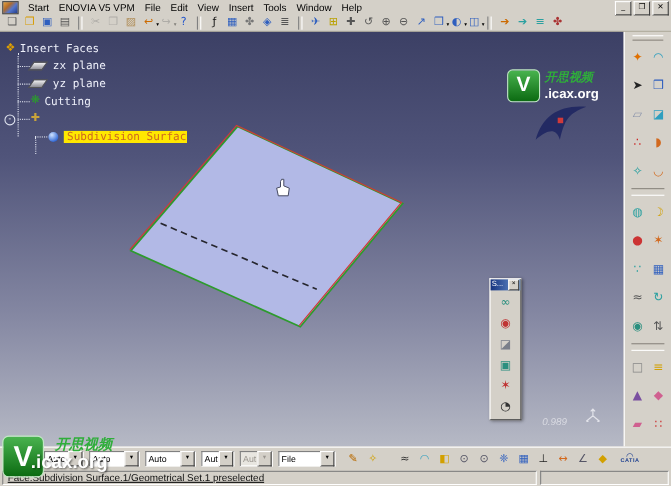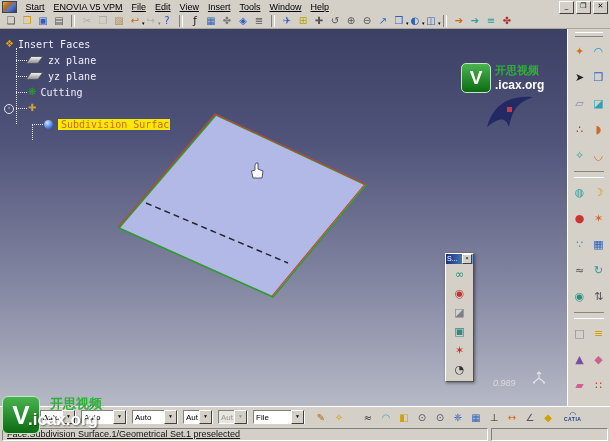--- a/index.html
+++ b/index.html
@@ -1,21 +1,21 @@
 <!DOCTYPE html>
 <html><head>
 <meta charset="utf-8">
 <style>
   html,body{margin:0;padding:0;}
   body{width:610px;height:442px;position:relative;overflow:hidden;
        background:#d4d0c8;font-family:"Liberation Sans",sans-serif;}
 
   
   .menubar{position:absolute;left:0;top:0;width:610px;height:13px;display:flex;
-           align-items:center;font-size:9px;color:#000;padding-left:2px;box-sizing:border-box;text-decoration:underline;}
+           align-items:center;font-size:9px;color:#000;padding-left:2px;box-sizing:border-box;}
   .appicon{width:13px;height:10px;margin-right:4px;border:1px solid #444;
            background:linear-gradient(135deg,#e8a33d 0%,#b06a2a 35%,#5577cc 60%,#223a88 100%);}
   .menu-item{padding:0 4.5px;white-space:nowrap;}
   .win-controls{position:absolute;right:2px;top:1px;display:flex;gap:2px;}
   .wbtn{width:13px;height:11px;background:#d4d0c8;border:1px solid;
         border-color:#fff #404040 #404040 #fff;font-size:7px;line-height:9px;text-align:center;
         font-family:"DejaVu Sans",sans-serif;}
 
   
   .toolbar{position:absolute;left:0;top:13px;width:610px;height:16px;display:flex;
@@ -106,21 +106,21 @@
           padding:0 4px;color:#111;box-sizing:border-box;text-decoration:underline;}
   #status-msg{width:486px;overflow:hidden;white-space:nowrap;}
   #status-right{flex:1;}
 
   
   .wm-vbox{background:linear-gradient(180deg,#49b34f,#0c6b12);border:1px solid #bfe8c2;
            color:#fff;font-weight:bold;text-align:center;}
   .wm-top{position:absolute;left:461px;top:34px;display:flex;gap:4px;z-index:6;}
   .wm-top .wm-vbox{width:28px;height:28px;font-size:19px;line-height:28px;border-radius:5px;}
   .wm-col{display:flex;flex-direction:column;}
-  .wm-cn{color:#2fae3a;font-weight:bold;font-size:11px;}
+  .wm-cn{color:#2fae3a;font-weight:bold;font-style:italic;font-size:11px;}
   .wm-site{color:#fff;font-weight:bold;font-size:12px;}
   .wm-swoosh{position:absolute;left:479px;top:62px;z-index:5;}
   .wm-bottom{position:absolute;left:2px;top:394px;z-index:9;width:140px;height:46px;}
   .wm-bottom .wm-vbox{position:absolute;left:0;top:2px;width:36px;height:36px;font-size:26px;
                       line-height:36px;border-radius:6px;}
   .wm-bottom .wm-cn{position:absolute;left:48px;top:1px;font-size:13px;}
   .wm-bottom .wm-site{position:absolute;left:26px;top:16px;font-size:17px;
                       text-shadow:1px 1px 2px rgba(0,0,0,.55);}
 </style>
 </head>

